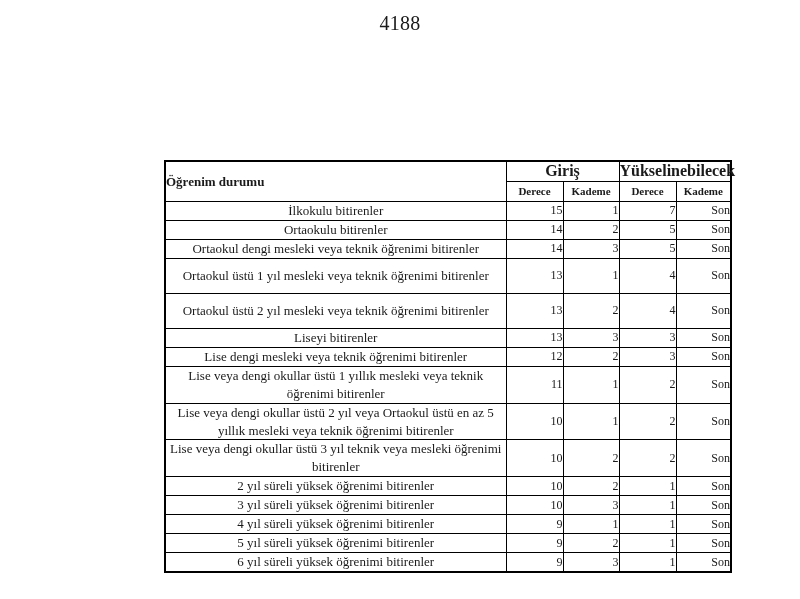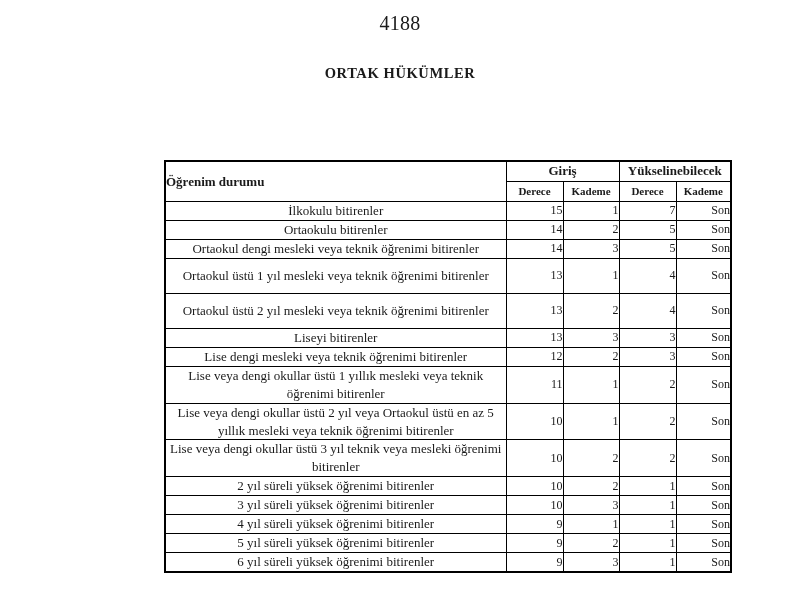--- a/index.html
+++ b/index.html
@@ -82,21 +82,21 @@
     font-size: 13px;
     padding: 4px 6px;
     vertical-align: middle;
     border-right: 2px solid #000;
     margin-top: 11px;
   }
 
   th.group-head {
     text-align: center;
     font-weight: bold;
-    font-size: 13px;
+    font-size: 16px;
     padding: 3px 2px 2px 2px;
     height: 19px;
     line-height: 1.15;
   }
 
   th.sub-head {
     text-align: center;
     font-weight: bold;
     font-size: 11px;
     padding: 3px 2px;
@@ -132,21 +132,20 @@
 
   .row-tall td { height: 34px; }
 </style>
 </head>
 <body>
 
 <div class="page">
 
   <div class="page-number">4188</div>
 
-  <div class="doc-heading">ORTAK HÜKÜMLER</div>
 
 
   <div class="table-wrap">
     <table class="grades">
       <colgroup>
         <col class="w-edu">
         <col class="w-num">
         <col class="w-num2">
         <col class="w-num3">
         <col class="w-num4">

